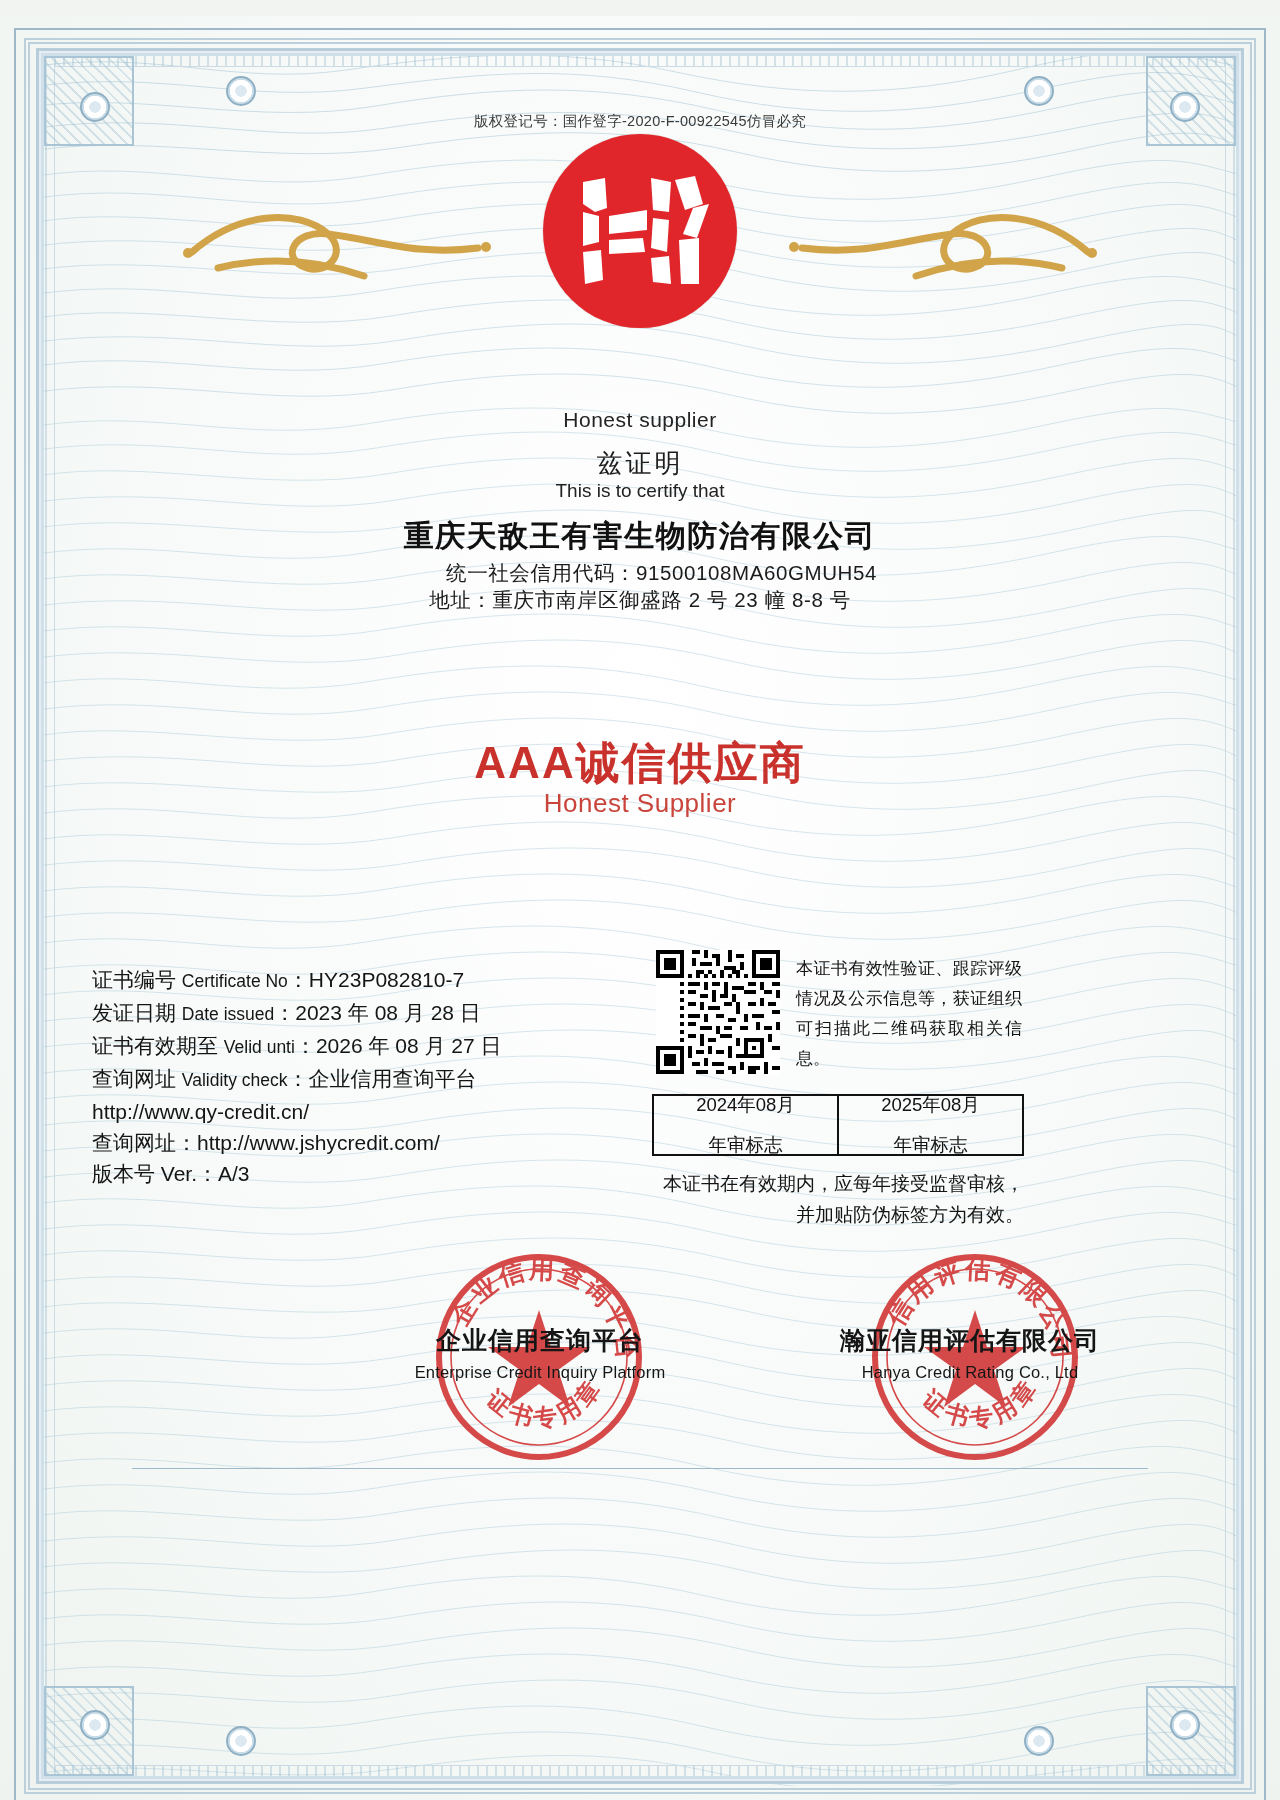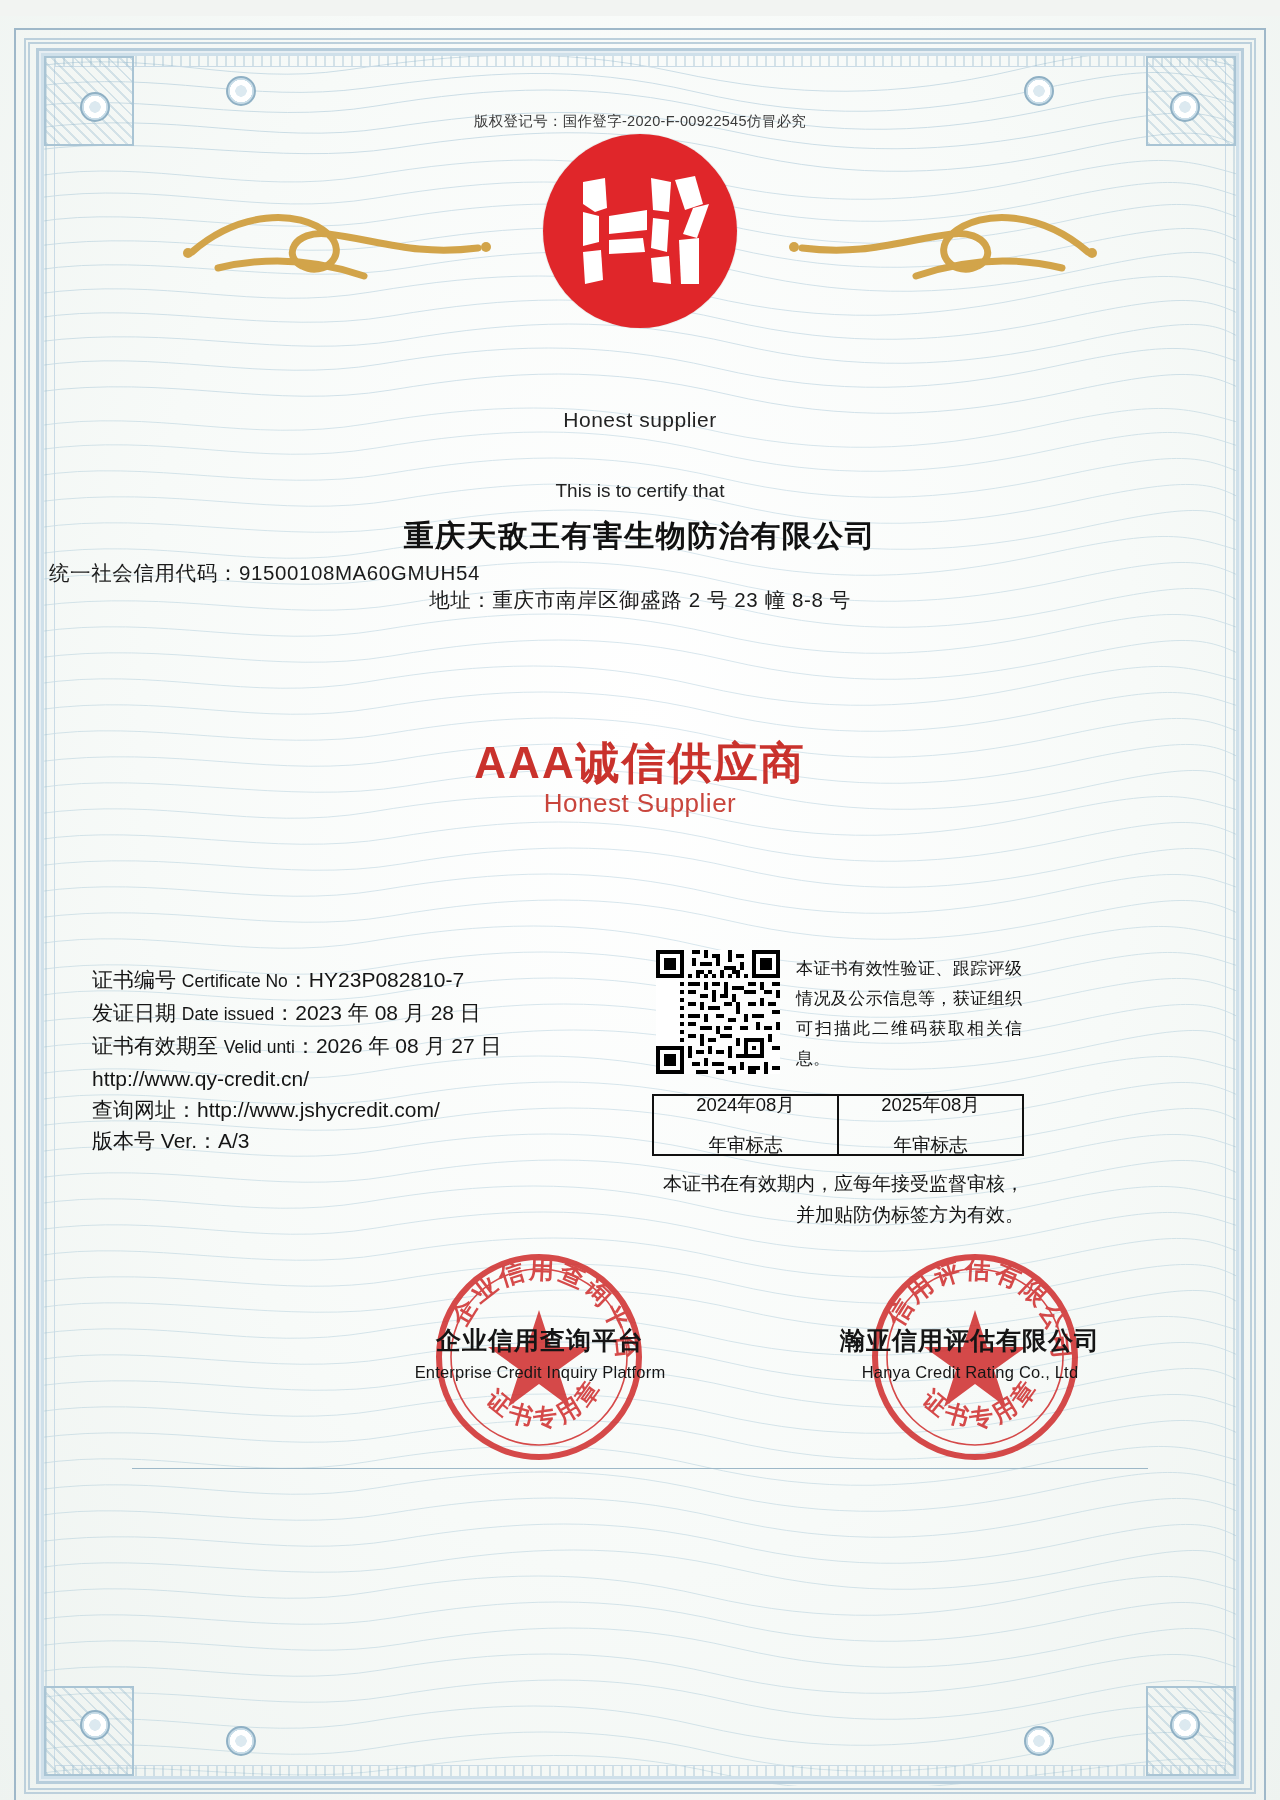--- a/index.html
+++ b/index.html
@@ -106,21 +106,21 @@
   }
   .certify-en{
     position:absolute;left:0;right:0;top:464px;text-align:center;
     font-size:19px;color:#232323;
   }
   .company{
     position:absolute;left:0;right:0;top:500px;text-align:center;
     font-size:30px;font-weight:bold;color:#111;letter-spacing:1.5px;
   }
   .credit-code{
-    position:absolute;left:14px;right:0;top:543px;text-align:left;
+    position:absolute;left:8px;right:0;top:543px;text-align:center;
     font-size:20.5px;color:#1b1b1b;letter-spacing:.6px;padding-left:35px;
   }
   .address{
     position:absolute;left:0;right:0;top:570px;text-align:center;
     font-size:20.5px;color:#1b1b1b;letter-spacing:.6px;
   }
 
   .grade-cn{
     position:absolute;left:0;right:0;top:718px;text-align:center;
     font-size:44px;font-weight:bold;color:#c9322c;letter-spacing:2px;
@@ -335,20 +335,21 @@
         <polygon points="108,124 126,122 128,150 110,148"></polygon>
 
         <polygon points="132,46 152,42 160,70 142,76"></polygon>
         <polygon points="150,74 166,70 154,104 140,100"></polygon>
         <polygon points="136,106 156,104 156,150 138,150"></polygon>
       </g>
     </svg>
   </div>
 
   <div class="title-en">Honest supplier</div>
+  <div class="certify-cn">兹证明</div>
   <div class="certify-en">This is to certify that</div>
   <div class="company">重庆天敌王有害生物防治有限公司</div>
   <div class="credit-code">
     <span>统一社会信用代码：</span><span>91500108MA60GMUH54</span>
   </div>
   <div class="address">
     <span>地址：</span><span>重庆市南岸区御盛路 2 号 23 幢 8-8 号</span>
   </div>
 
   <div class="grade-cn">AAA诚信供应商</div>
@@ -359,20 +360,24 @@
       <span class="lbl-cn">证书编号</span>
       <span class="lbl-en">Certificate No</span><span class="lbl-cn">：</span><span class="val">HY23P082810-7</span>
     </div>
     <div class="row">
       <span class="lbl-cn">发证日期</span>
       <span class="lbl-en">Date issued</span><span class="lbl-cn">：</span><span class="val">2023 年 08 月 28 日</span>
     </div>
     <div class="row">
       <span class="lbl-cn">证书有效期至</span>
       <span class="lbl-en">Velid unti</span><span class="lbl-cn">：</span><span class="val">2026 年 08 月 27 日</span>
+    </div>
+    <div class="row">
+      <span class="lbl-cn">查询网址</span>
+      <span class="lbl-en">Validity check</span><span class="lbl-cn">：</span><span class="val">企业信用查询平台</span>
     </div>
     <div class="row">
       <span class="url">http://www.qy-credit.cn/</span>
     </div>
     <div class="row">
       <span class="lbl-cn">查询网址：</span><span class="url">http://www.jshycredit.com/</span>
     </div>
     <div class="row">
       <span class="lbl-cn">版本号 Ver.：</span><span class="val">A/3</span>
     </div>

